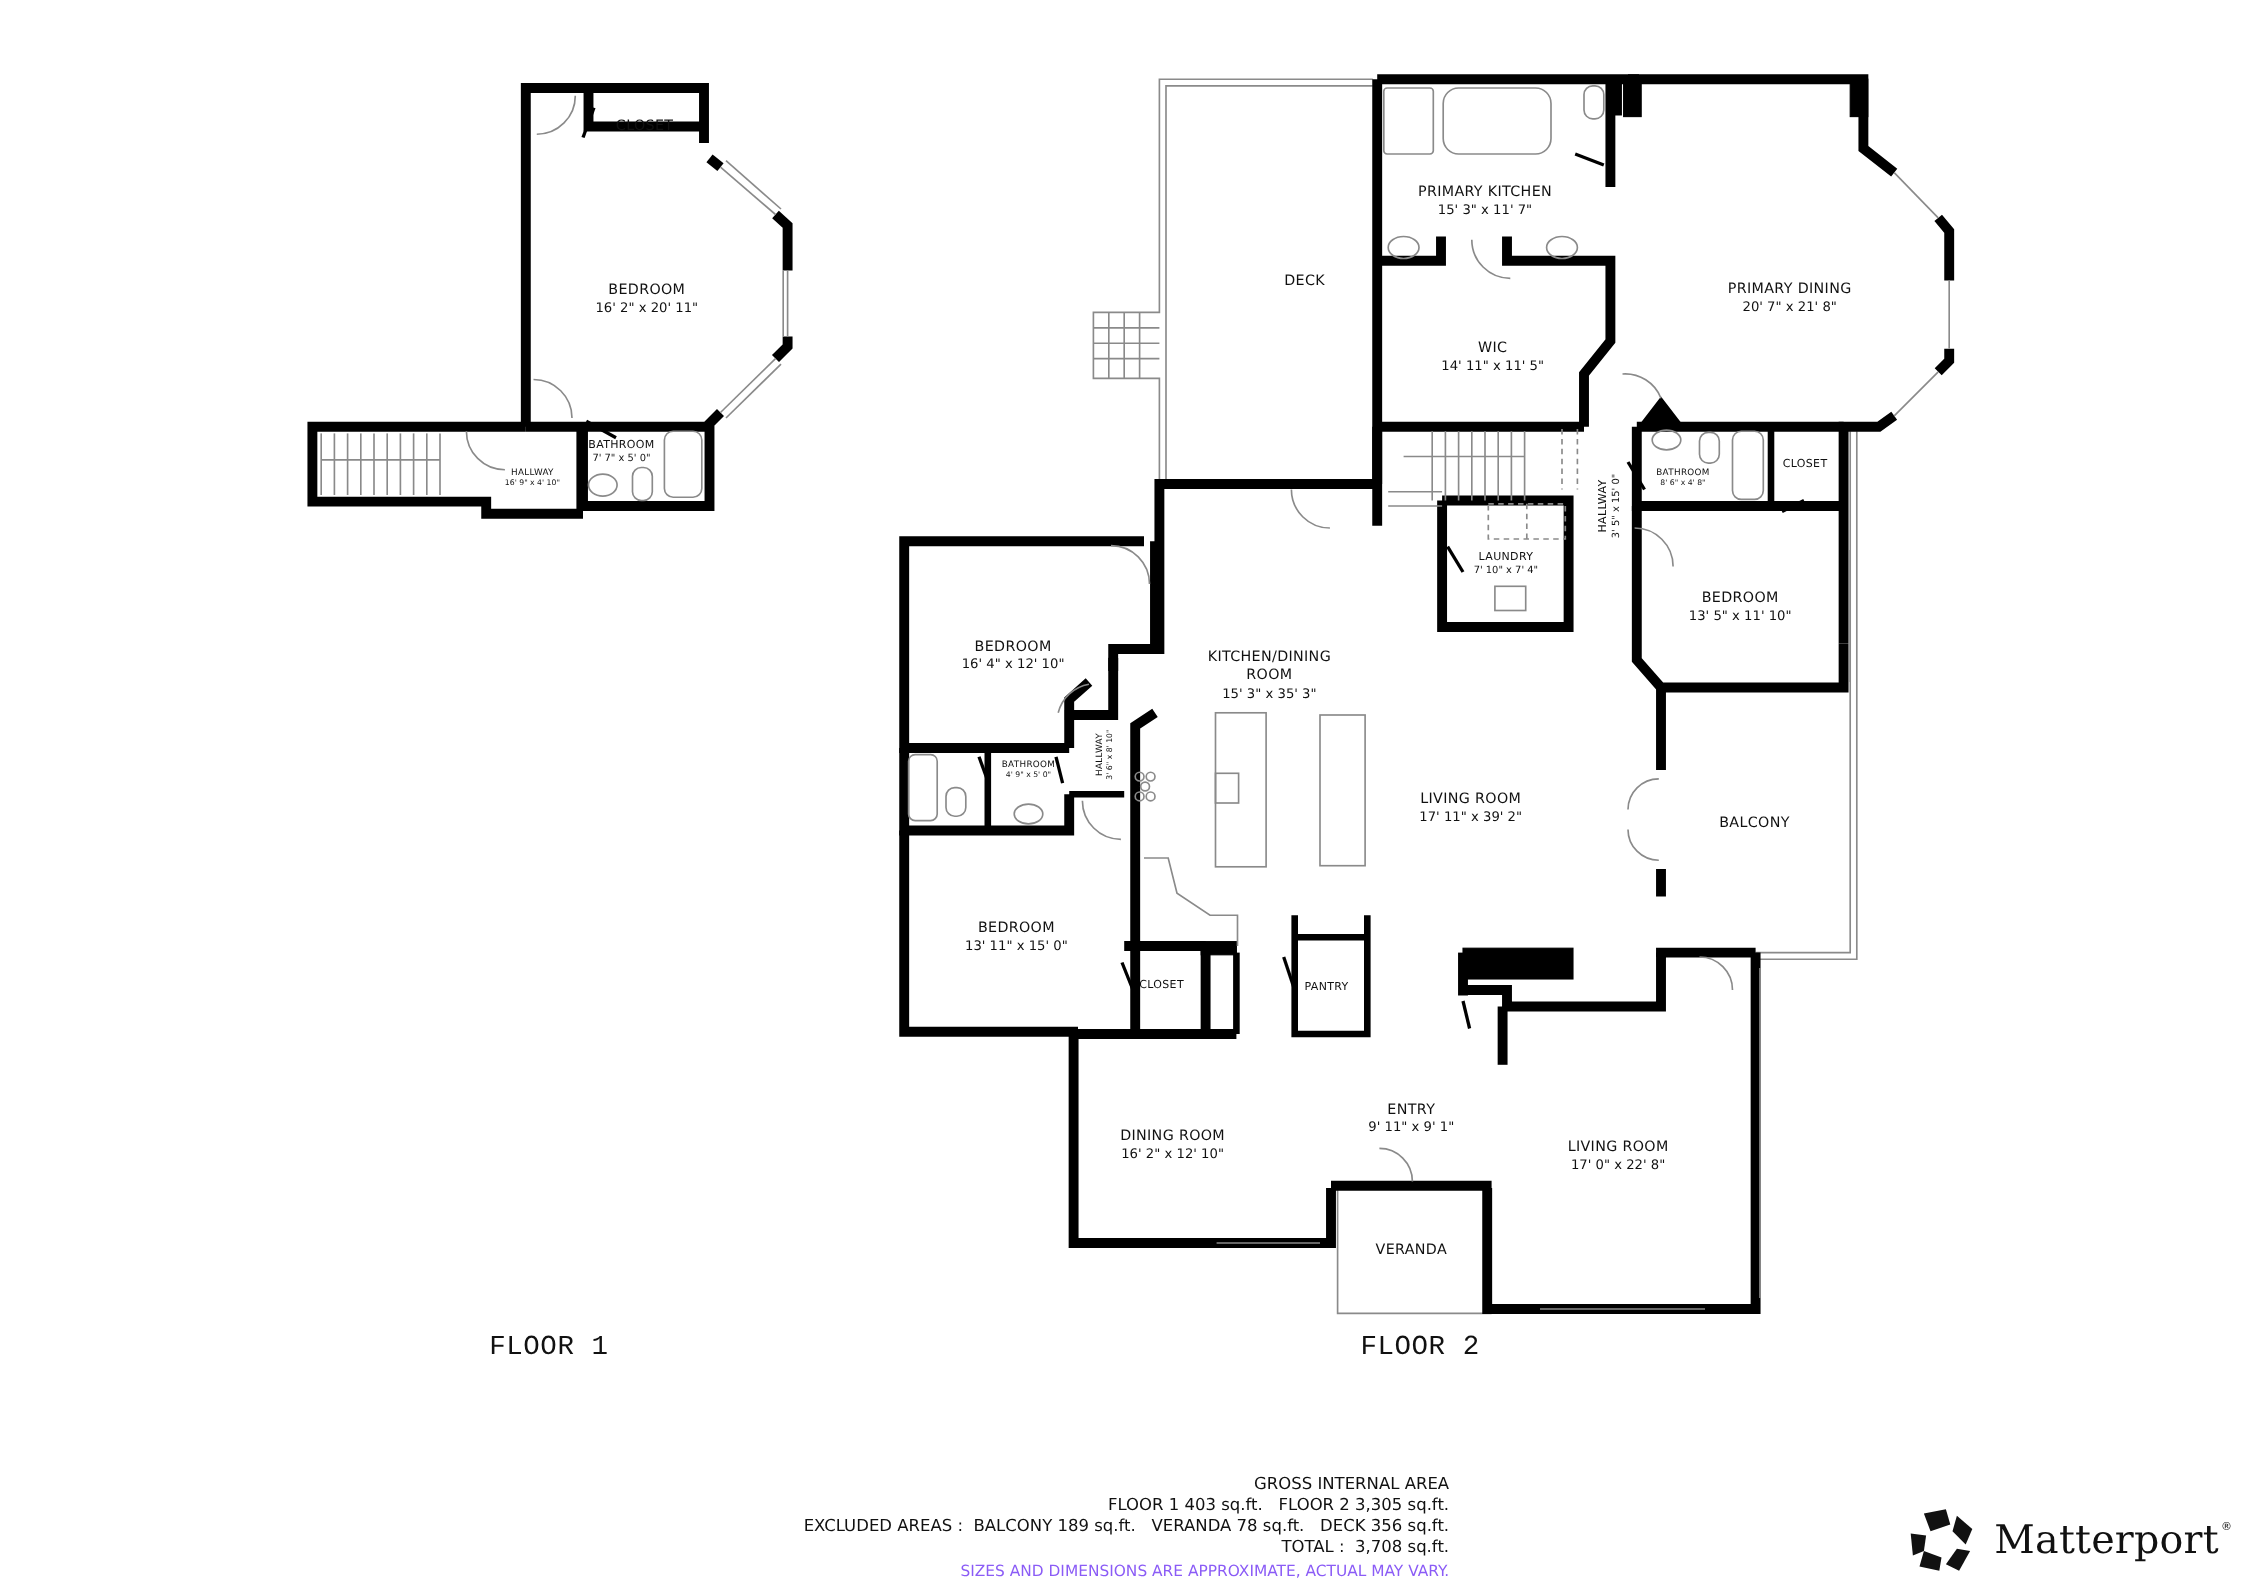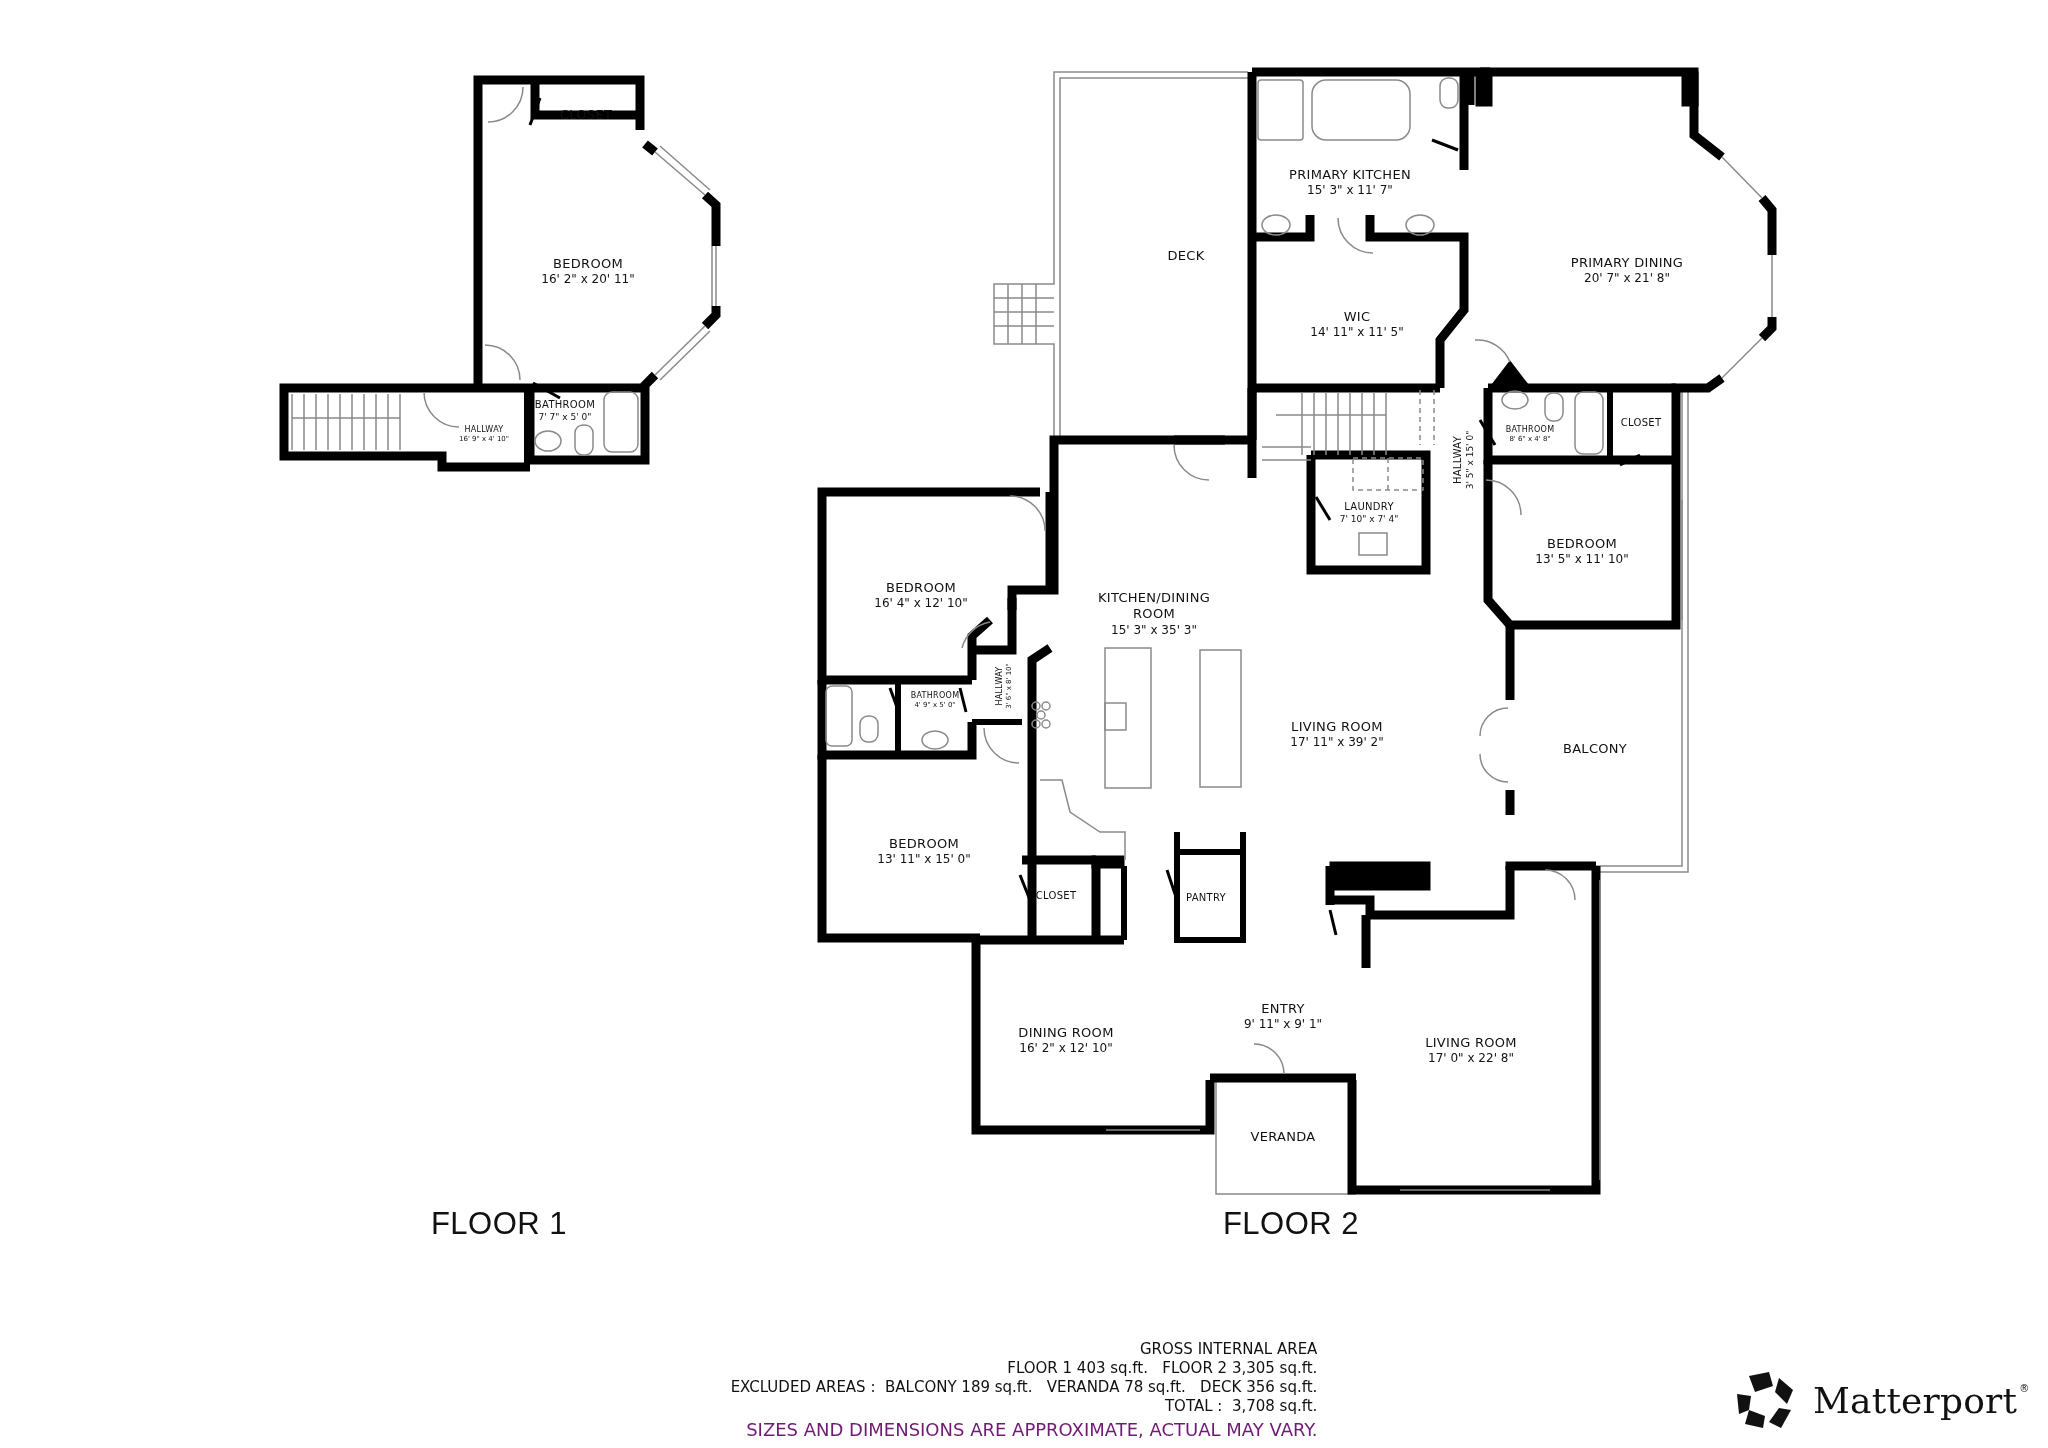--- a/index.html
+++ b/index.html
@@ -5,23 +5,23 @@
   html, body { margin:0; padding:0; background:#ffffff; }
   body { width:2048px; height:1448px; position:relative; overflow:hidden; font-family:"DejaVu Sans", sans-serif; color:#111; }
   #plan { position:absolute; left:0; top:0; width:2048px; height:1448px; }
   .lbl { position:absolute; transform:translate(-50%,-50%); text-align:center; white-space:nowrap; line-height:1.25; color:#111; }
   .lbl .n { display:block; font-size:13px; letter-spacing:0.3px; }
   .lbl .d { display:block; font-size:12px; }
   .lbl.sm .n { font-size:8px; }
   .lbl.sm .d { font-size:7px; }
   .lbl.md .n { font-size:10px; }
   .lbl.md .d { font-size:9px; }
-  .floor { position:absolute; font-family:Liberation Sans, sans-serif; font-size:31px; transform:translate(-50%,-50%); letter-spacing:0.5px; }
+  .floor { position:absolute; font-family:Liberation Mono, monospace; font-size:25px; transform:translate(-50%,-50%); letter-spacing:0.5px; }
   .foot { position:absolute; left:1024px; top:1340px; transform:translateX(-50%); text-align:right; font-family:"DejaVu Sans", sans-serif; font-size:15px; line-height:19px; color:#111; white-space:nowrap; }
-  .foot .note { color:#701a75; margin-top:4px; font-size:18px; }
+  .foot .note { color:#8b5cf6; margin-top:4px; font-size:14px; }
   .logo { position:absolute; left:1735px; top:1370px; display:flex; align-items:center; }
   .logo .word { font-family:"DejaVu Serif", serif; font-size:36px; margin-left:18px; letter-spacing:0.2px; }
   .logo .reg { font-size:10px; vertical-align:top; margin-left:2px; position:relative; top:-12px; }
   .vert { transform:translate(-50%,-50%) rotate(-90deg); }
 </style>
 </head>
 <body>
 
 <svg id="plan" viewBox="0 0 2048 1448" xmlns="http://www.w3.org/2000/svg">
   <g fill="none" stroke="#000" stroke-linejoin="miter">

